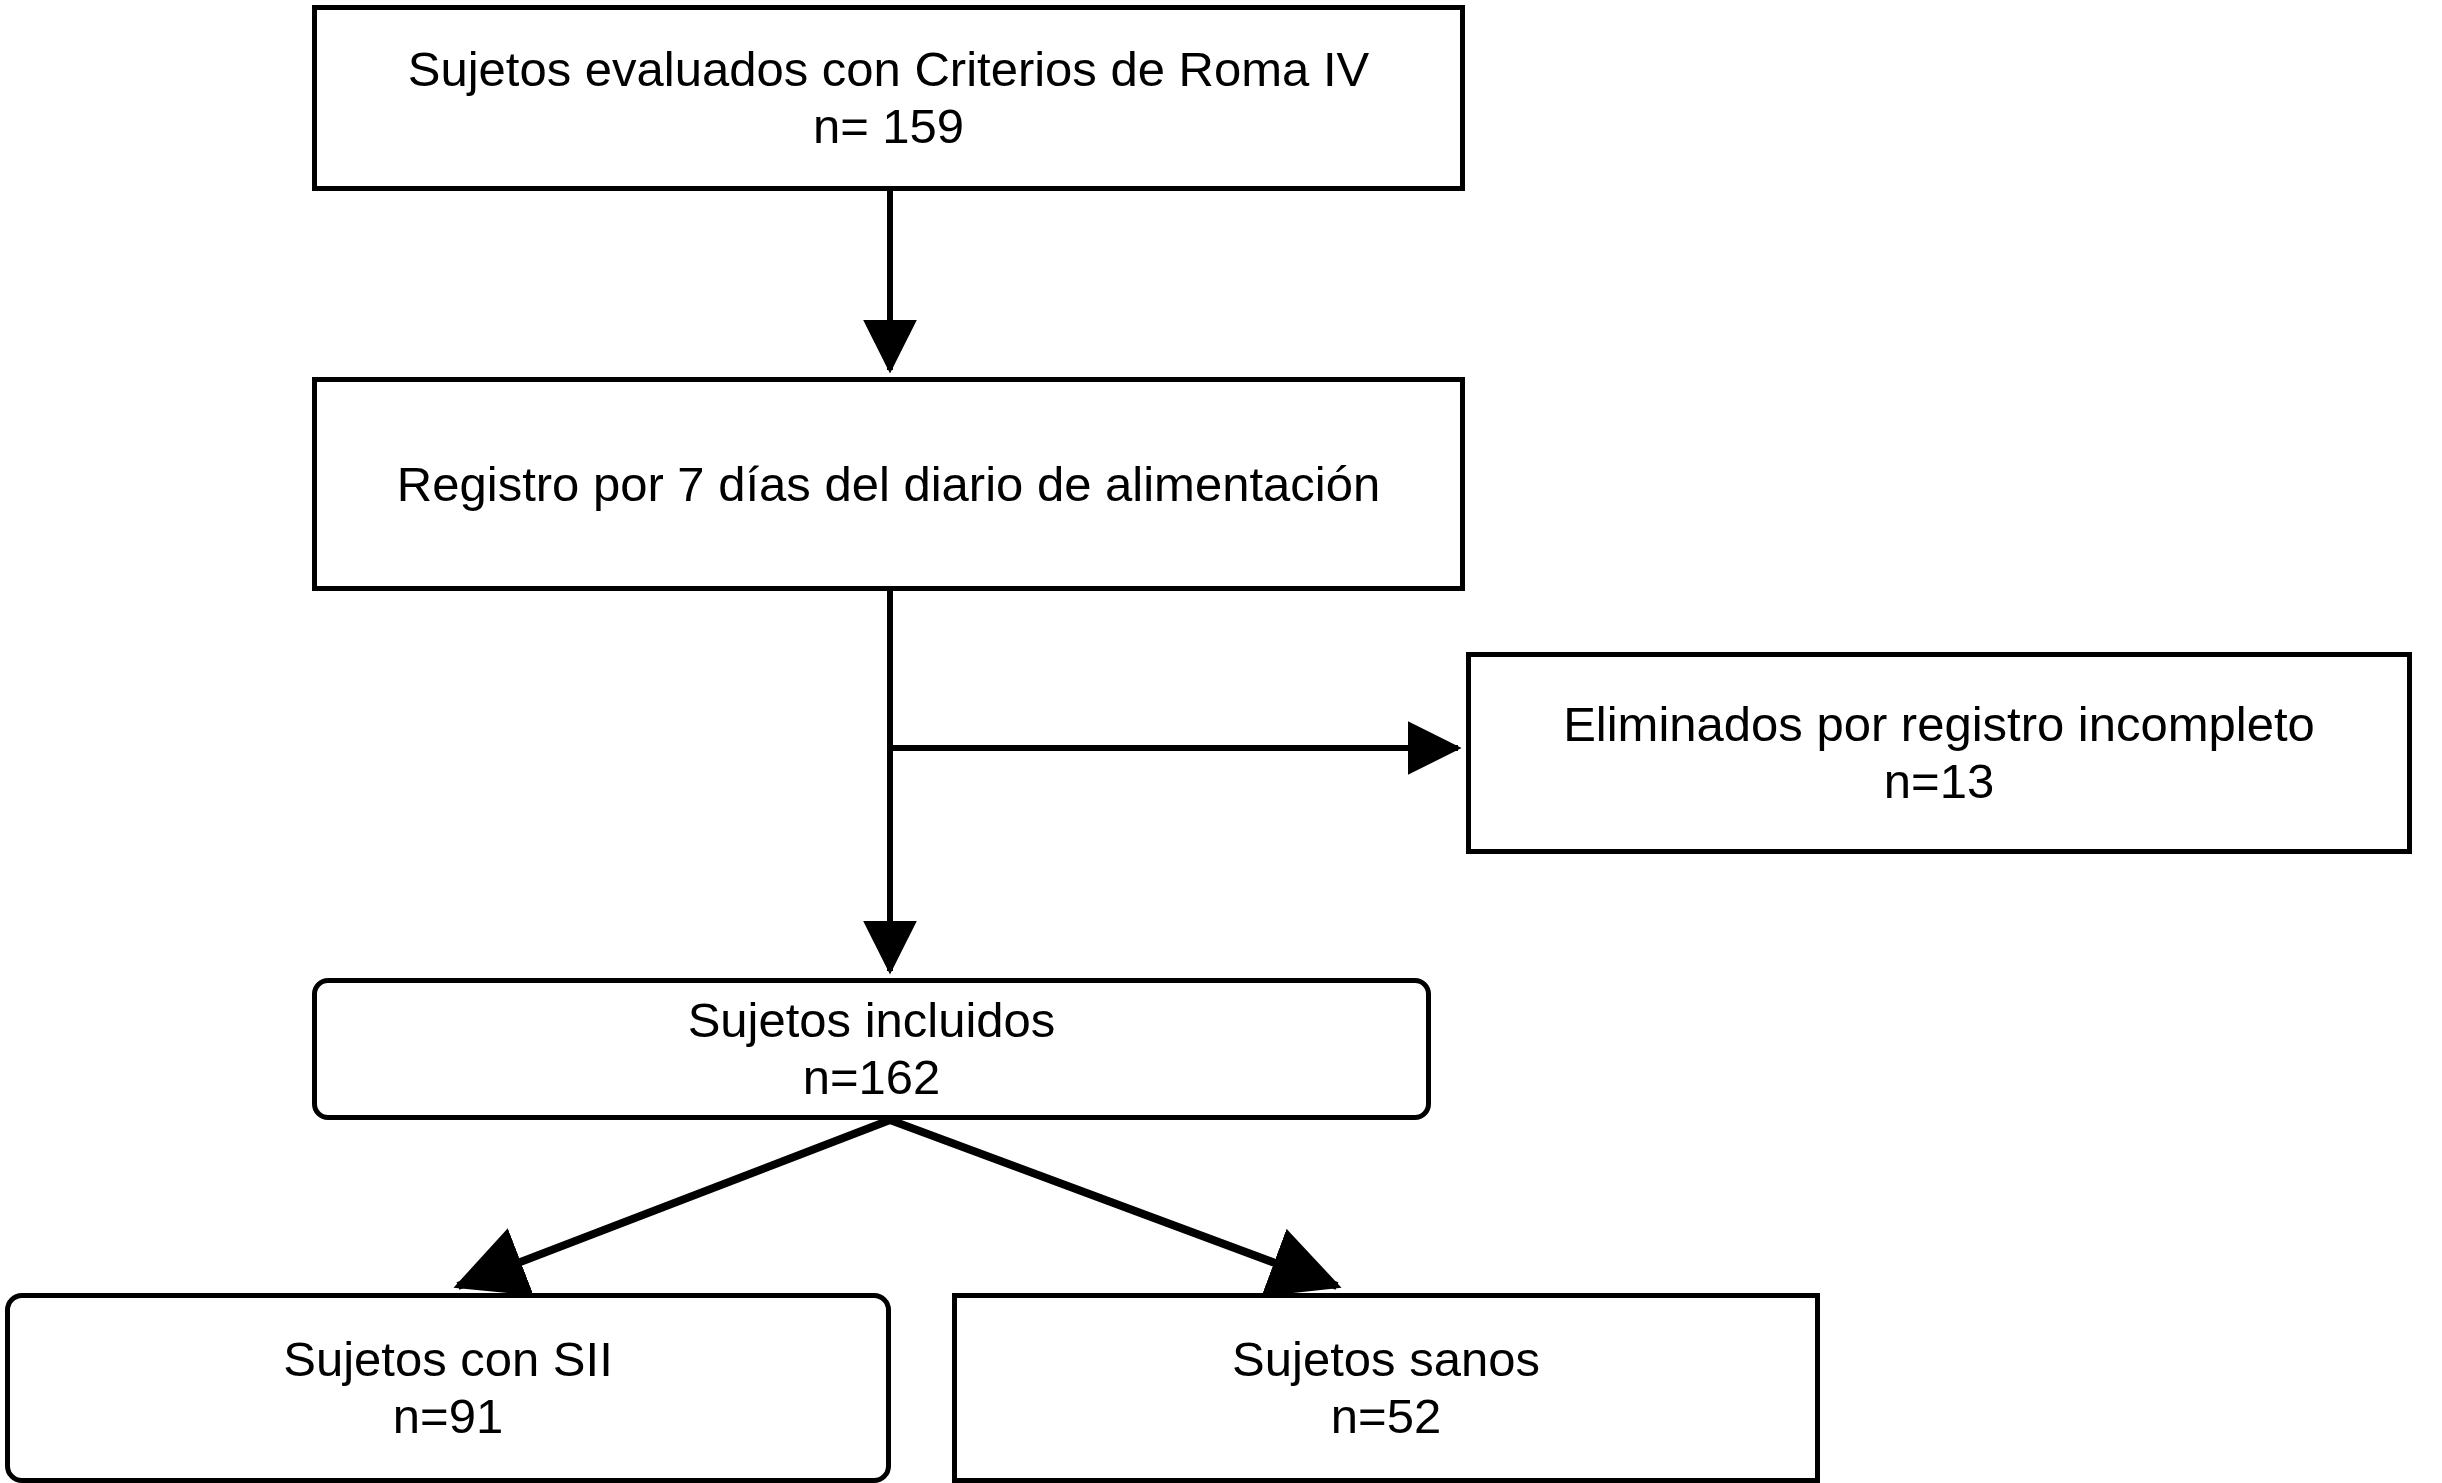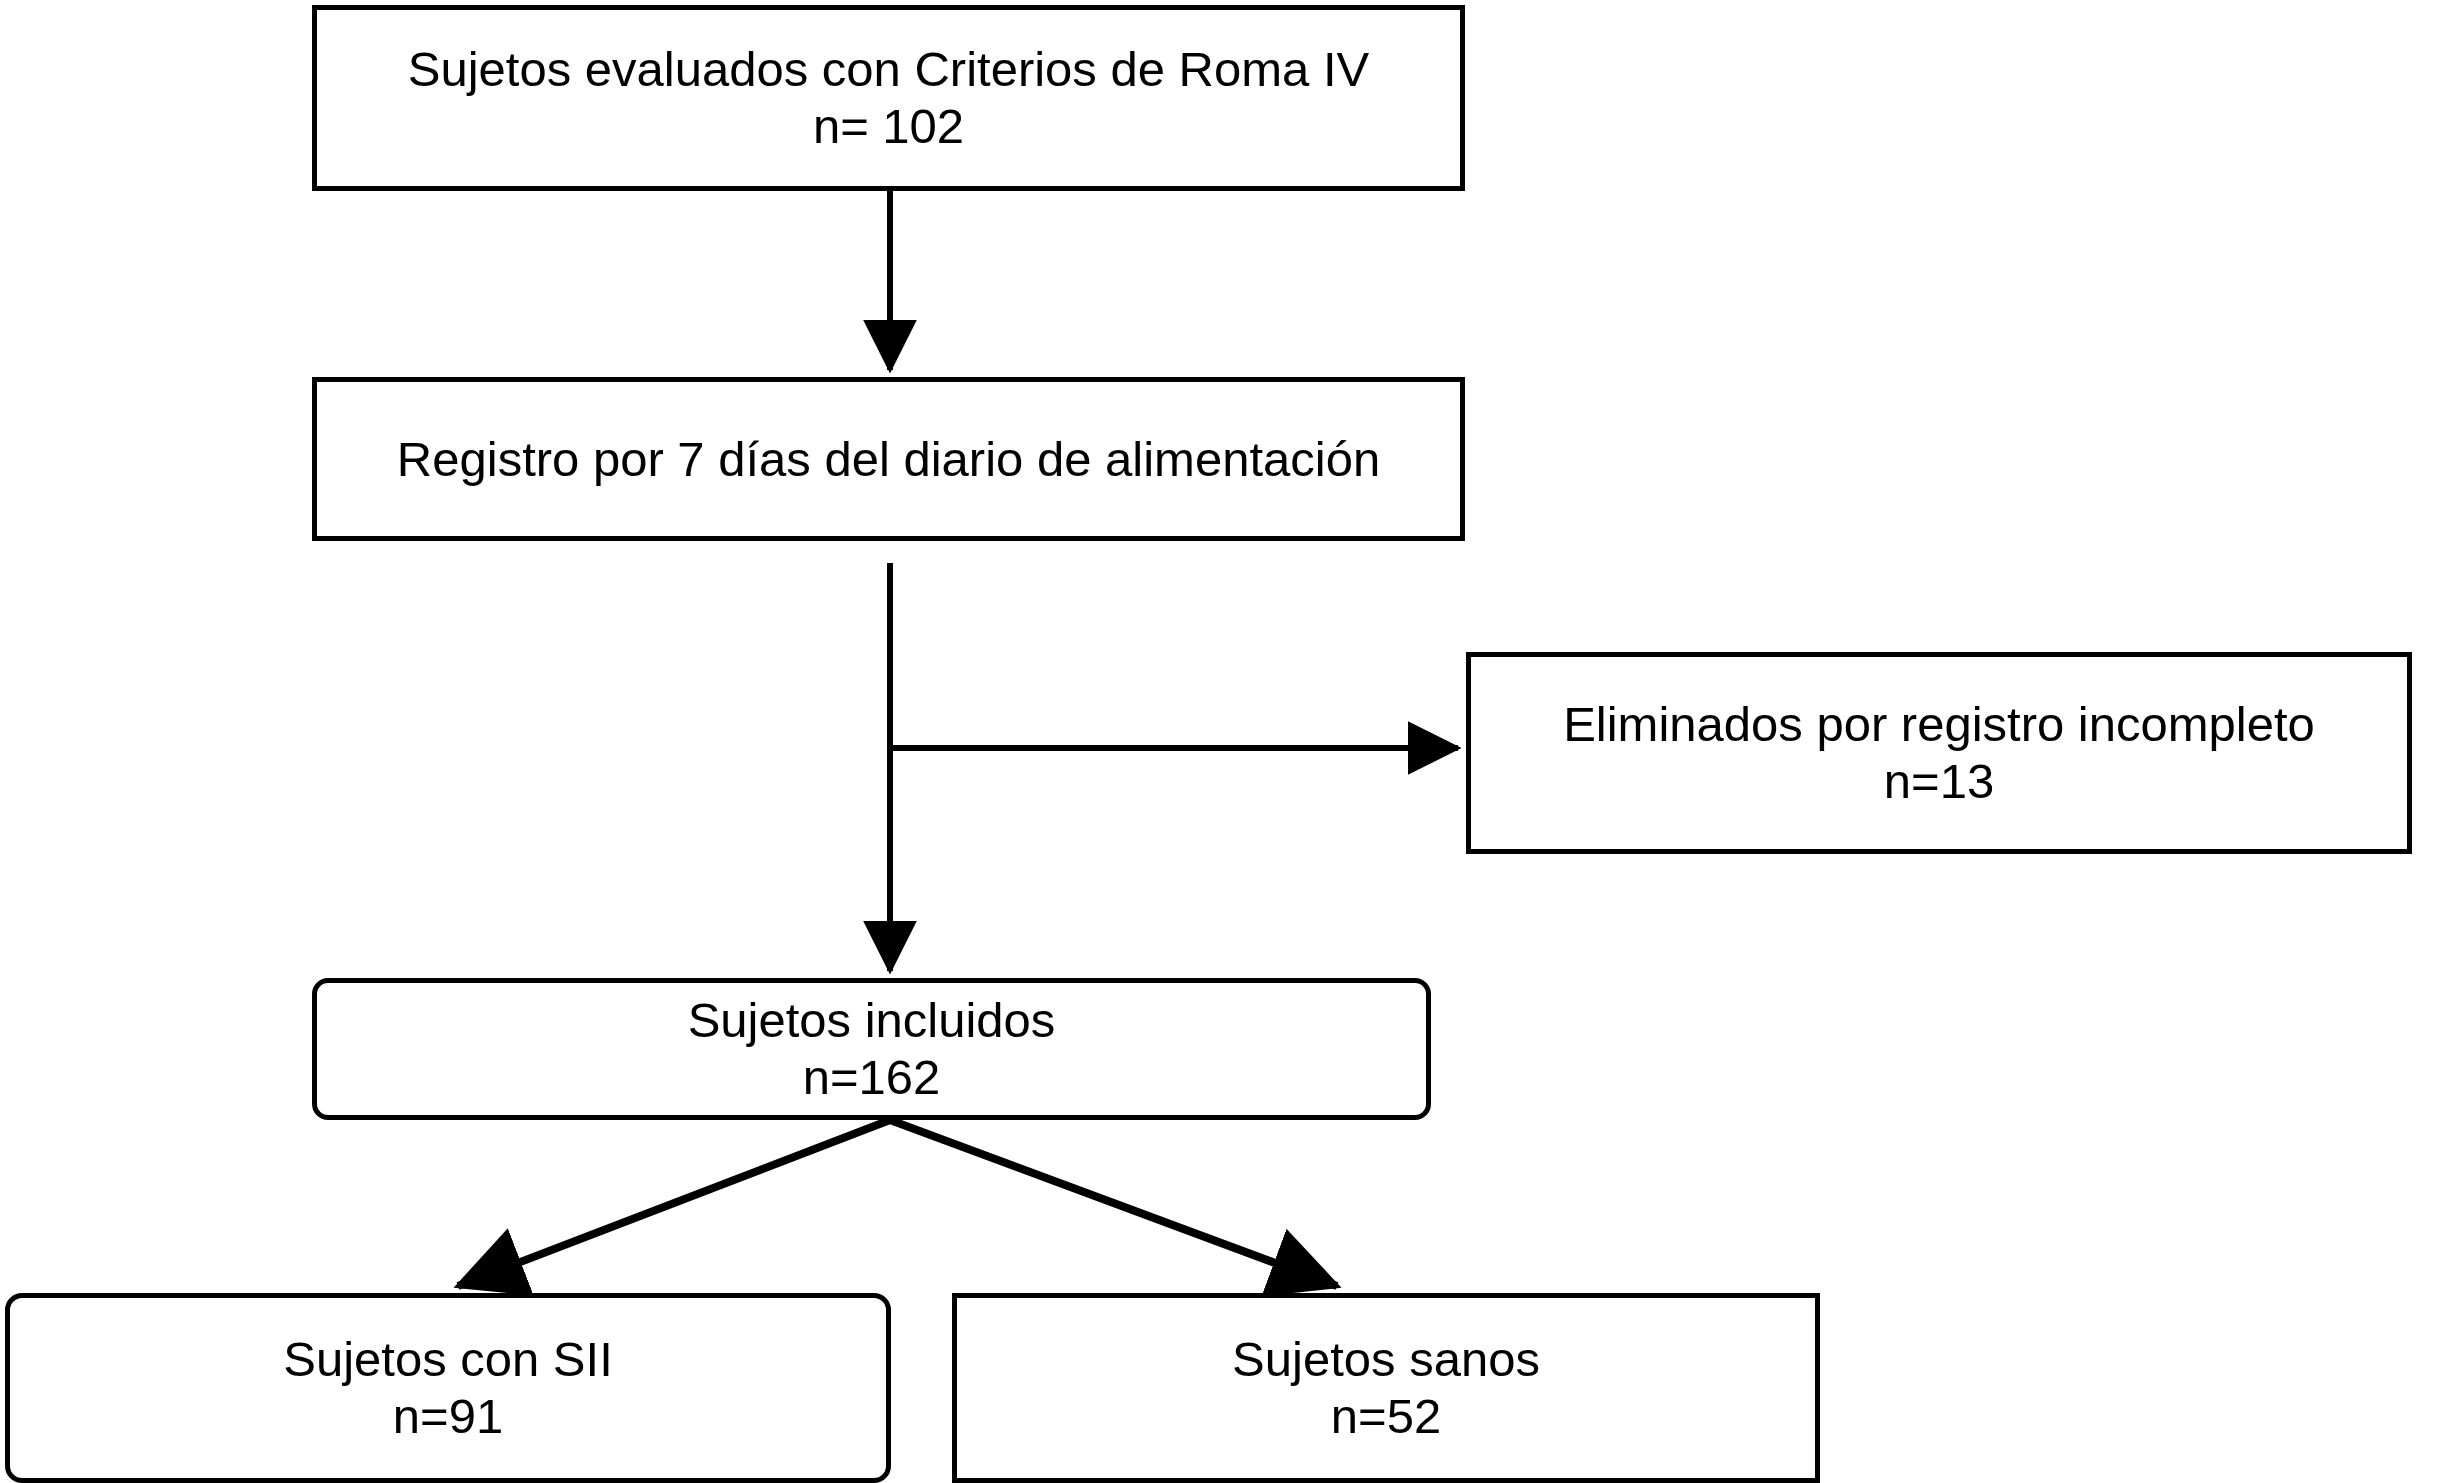--- a/index.html
+++ b/index.html
@@ -38,21 +38,21 @@
     position: absolute;
     left: 0;
     top: 0;
     width: 2442px;
     height: 1483px;
     pointer-events: none;
   }
 
   
   #node-roma      { left: 312px;  top: 5px;    width: 1153px; height: 186px; }
-  #node-registro  { left: 312px;  top: 377px;  width: 1153px; height: 164px; }
+  #node-registro  { left: 312px;  top: 377px;  width: 1153px; height: 214px; }
   #node-elim      { left: 1466px; top: 652px;  width: 946px;  height: 202px; }
   #node-incluidos { left: 312px;  top: 978px;  width: 1119px; height: 142px; border-radius: 16px; }
   #node-sii       { left: 5px;    top: 1293px; width: 886px;  height: 190px; border-radius: 17px; }
   #node-sanos     { left: 920px;  top: 1293px; width: 868px;  height: 190px; margin-left: 32px; }
 </style>
 </head>
 <body>
 
 <div id="canvas">
 
@@ -69,21 +69,21 @@
 
     <line x1="890" y1="748" x2="1458" y2="748" stroke="#000000" stroke-width="6" marker-end="url(#arrowhead)"></line>
 
     <line x1="890" y1="1120" x2="458" y2="1286" stroke="#000000" stroke-width="8" marker-end="url(#arrowhead)"></line>
 
     <line x1="890" y1="1120" x2="1337" y2="1286" stroke="#000000" stroke-width="8" marker-end="url(#arrowhead)"></line>
   </svg>
 
   <div class="node" id="node-roma">
     <span>Sujetos evaluados con Criterios de Roma IV</span>
-    <span class="line2">n= 102</span>
+    <span class="line2">n= 159</span>
   </div>
 
   <div class="node" id="node-registro">
     <span>Registro por 7 días del diario de alimentación</span>
   </div>
 
   <div class="node" id="node-elim">
     <span>Eliminados por registro incompleto</span>
     <span class="line2">n=13</span>
   </div>

